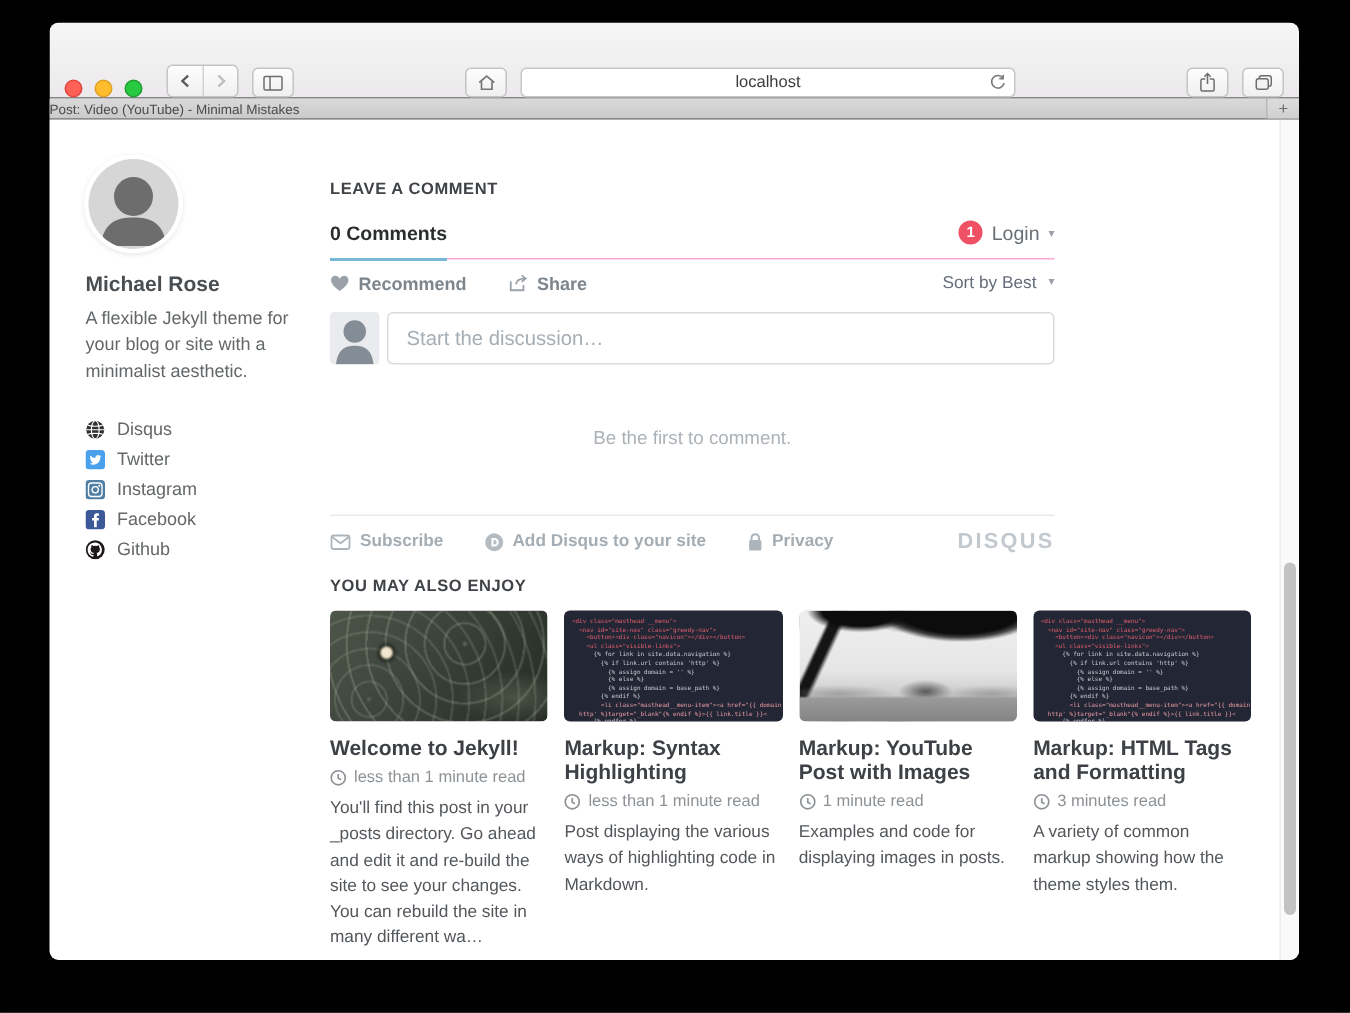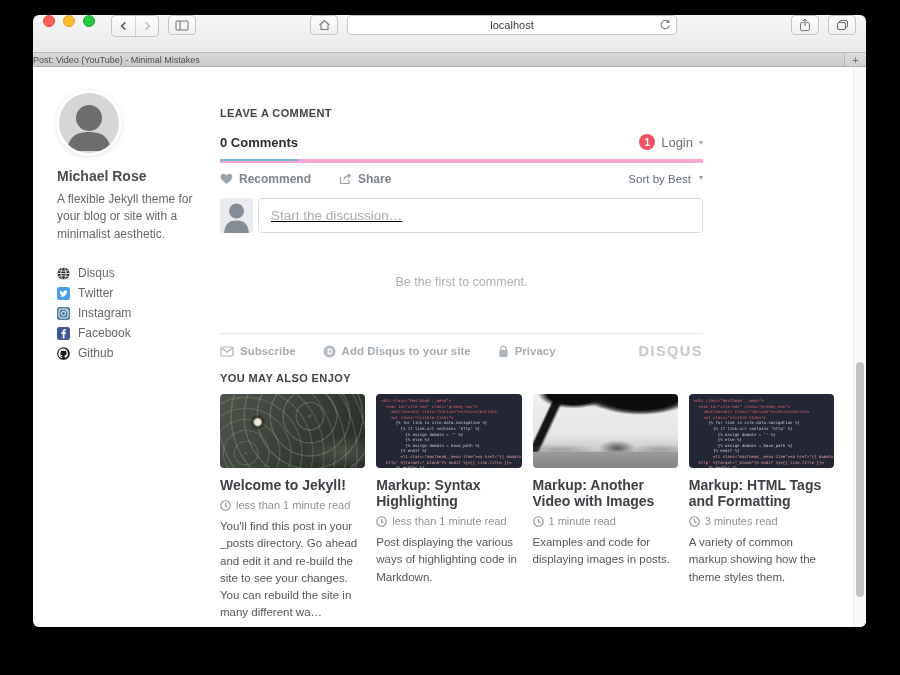--- a/index.html
+++ b/index.html
@@ -5,21 +5,21 @@
   * { margin:0; padding:0; box-sizing:border-box; }
   html,body { width:900px; height:675px; background:#000; overflow:hidden;
               font-family:"Liberation Sans", sans-serif; }
   .stage { position:relative; width:900px; height:675px; background:#000; }
 
   
   .window { position:absolute; left:33px; top:15px; width:833px; height:608px;
             border-radius:6px; box-shadow:0 16px 40px rgba(0,0,0,.6); }
 
   
-  .toolbar { height:38px; display:flex; align-items:flex-start; padding:0 10px;
+  .toolbar { height:51px; display:flex; align-items:flex-end; padding:0 10px;
              background:linear-gradient(#f7f6f7,#ebe9eb);
              border-bottom:1px solid #bcbabc; border-radius:6px 6px 0 0; }
   .lights { display:flex; gap:8px; margin-right:16px; }
   .light { width:12px; height:12px; border-radius:50%; }
   .light.red    { background:#ff6057; border:1px solid #e2463f; }
   .light.yellow { background:#ffbd2e; border:1px solid #dfa023; }
   .light.green  { background:#28ca41; border:1px solid #1d9c30; }
   .btn { height:20px; border:1px solid #c6c4c6; border-radius:4px;
          background:linear-gradient(#fdfdfd,#f1f0f1); display:grid; place-items:center; }
   .navgroup { display:flex; border:1px solid #c6c4c6; border-radius:4px; overflow:hidden;
@@ -60,37 +60,37 @@
   .sname { margin-top:15px; font-size:14px; font-weight:bold; color:#494e52; }
   .sbio  { margin-top:7px; font-size:12px; line-height:1.45; color:#646769; width:142px; }
   .slinks { margin-top:20px; list-style:none; }
   .slink { display:flex; align-items:center; gap:8px; height:20px;
            font-size:12px; color:#646769; cursor:pointer; }
   .slink .ic { width:13px; height:13px; display:inline-flex; }
 
   
   .main { position:absolute; left:187px; top:40px; width:483px; }
   .section-h { font-size:11px; font-weight:bold; letter-spacing:.4px; color:#3f4347; }
-  .dtabs { display:flex; align-items:center; margin-top:15px; border-bottom:4px solid #f9a8d4; }
+  .dtabs { display:flex; align-items:center; margin-top:15px; border-bottom:1px solid #f9a8d4; }
   .tab-count { font-size:13px; font-weight:bold; color:#2a2e2e; padding-bottom:9px;
                border-bottom:2px solid #77b7d8; margin-bottom:-2px; cursor:pointer; }
   .tab-community { margin-left:27px; font-size:13px; font-weight:bold; color:#6f93a8;
                    padding-bottom:9px; cursor:pointer; }
   .login { margin-left:auto; display:flex; align-items:center; gap:6px; font-size:13px;
            color:#687077; padding-bottom:9px; cursor:pointer; }
   .badge { width:16px; height:16px; border-radius:50%; background:#ee5064; color:#fff;
            font-size:10px; font-weight:bold; display:grid; place-items:center; }
   .caret { font-size:8px; color:#9aa1a8; }
   .actions { display:flex; align-items:center; margin-top:9px; font-size:12px;
              color:#7d858d; font-weight:bold; }
   .act { display:flex; align-items:center; gap:6px; cursor:pointer; }
   .act + .act { margin-left:28px; }
   .sort { margin-left:auto; font-weight:normal; font-size:11.5px; color:#656c7a;
           display:flex; align-items:flex-start; gap:8px; cursor:pointer; }
-  .form { display:flex; margin-top:12px; gap:5px;text-decoration:underline; }
+  .form { display:flex; margin-top:12px; gap:5px; }
   .cavatar { width:33px; height:35px; background:#e9ebee; border-radius:3px; overflow:hidden; }
   .cinput { flex:1; height:35px; border:1px solid #d7dbe0; border-radius:4px;
             padding:0 12px; font-size:13.5px; color:#2a2e2e;
             font-family:"Liberation Sans", sans-serif; outline:none; }
   .cinput::placeholder { color:#a6aeb5; }
   .empty { text-align:center; margin-top:42px; font-size:12.5px; color:#abb2b8; }
   .hr2 { margin-top:44px; border-top:1px solid #e7eaed; }
   .dfooter { display:flex; align-items:center; margin-top:9px; }
   .fitem { display:flex; align-items:center; gap:6px; font-size:11.5px; font-weight:bold;
            color:#a5adb4; margin-right:27px; cursor:pointer; }
@@ -377,21 +377,21 @@
                     <circle cx="5.5" cy="5.5" r="4.7" fill="none" stroke="#8d9296" stroke-width="1.1"></circle>
                     <path d="M5.5 3 V5.8 L7.4 6.8" fill="none" stroke="#8d9296" stroke-width="1.1"></path>
                   </svg>
                 </span>
                 <span>less than 1 minute read</span>
               </div>
               <p class="cexcerpt">Post displaying the various ways of highlighting code in Markdown.</p>
             </article>
             <article class="card">
               <div class="cimg fog"></div>
-              <h3 class="ctitle">Markup: Another Video with Images</h3>
+              <h3 class="ctitle">Markup: YouTube Post with Images</h3>
               <div class="cmeta">
                 <span style="display: inline-flex;">
                   <svg width="11" height="11" viewBox="0 0 11 11">
                     <circle cx="5.5" cy="5.5" r="4.7" fill="none" stroke="#8d9296" stroke-width="1.1"></circle>
                     <path d="M5.5 3 V5.8 L7.4 6.8" fill="none" stroke="#8d9296" stroke-width="1.1"></path>
                   </svg>
                 </span>
                 <span>1 minute read</span>
               </div>
               <p class="cexcerpt">Examples and code for displaying images in posts.</p>

